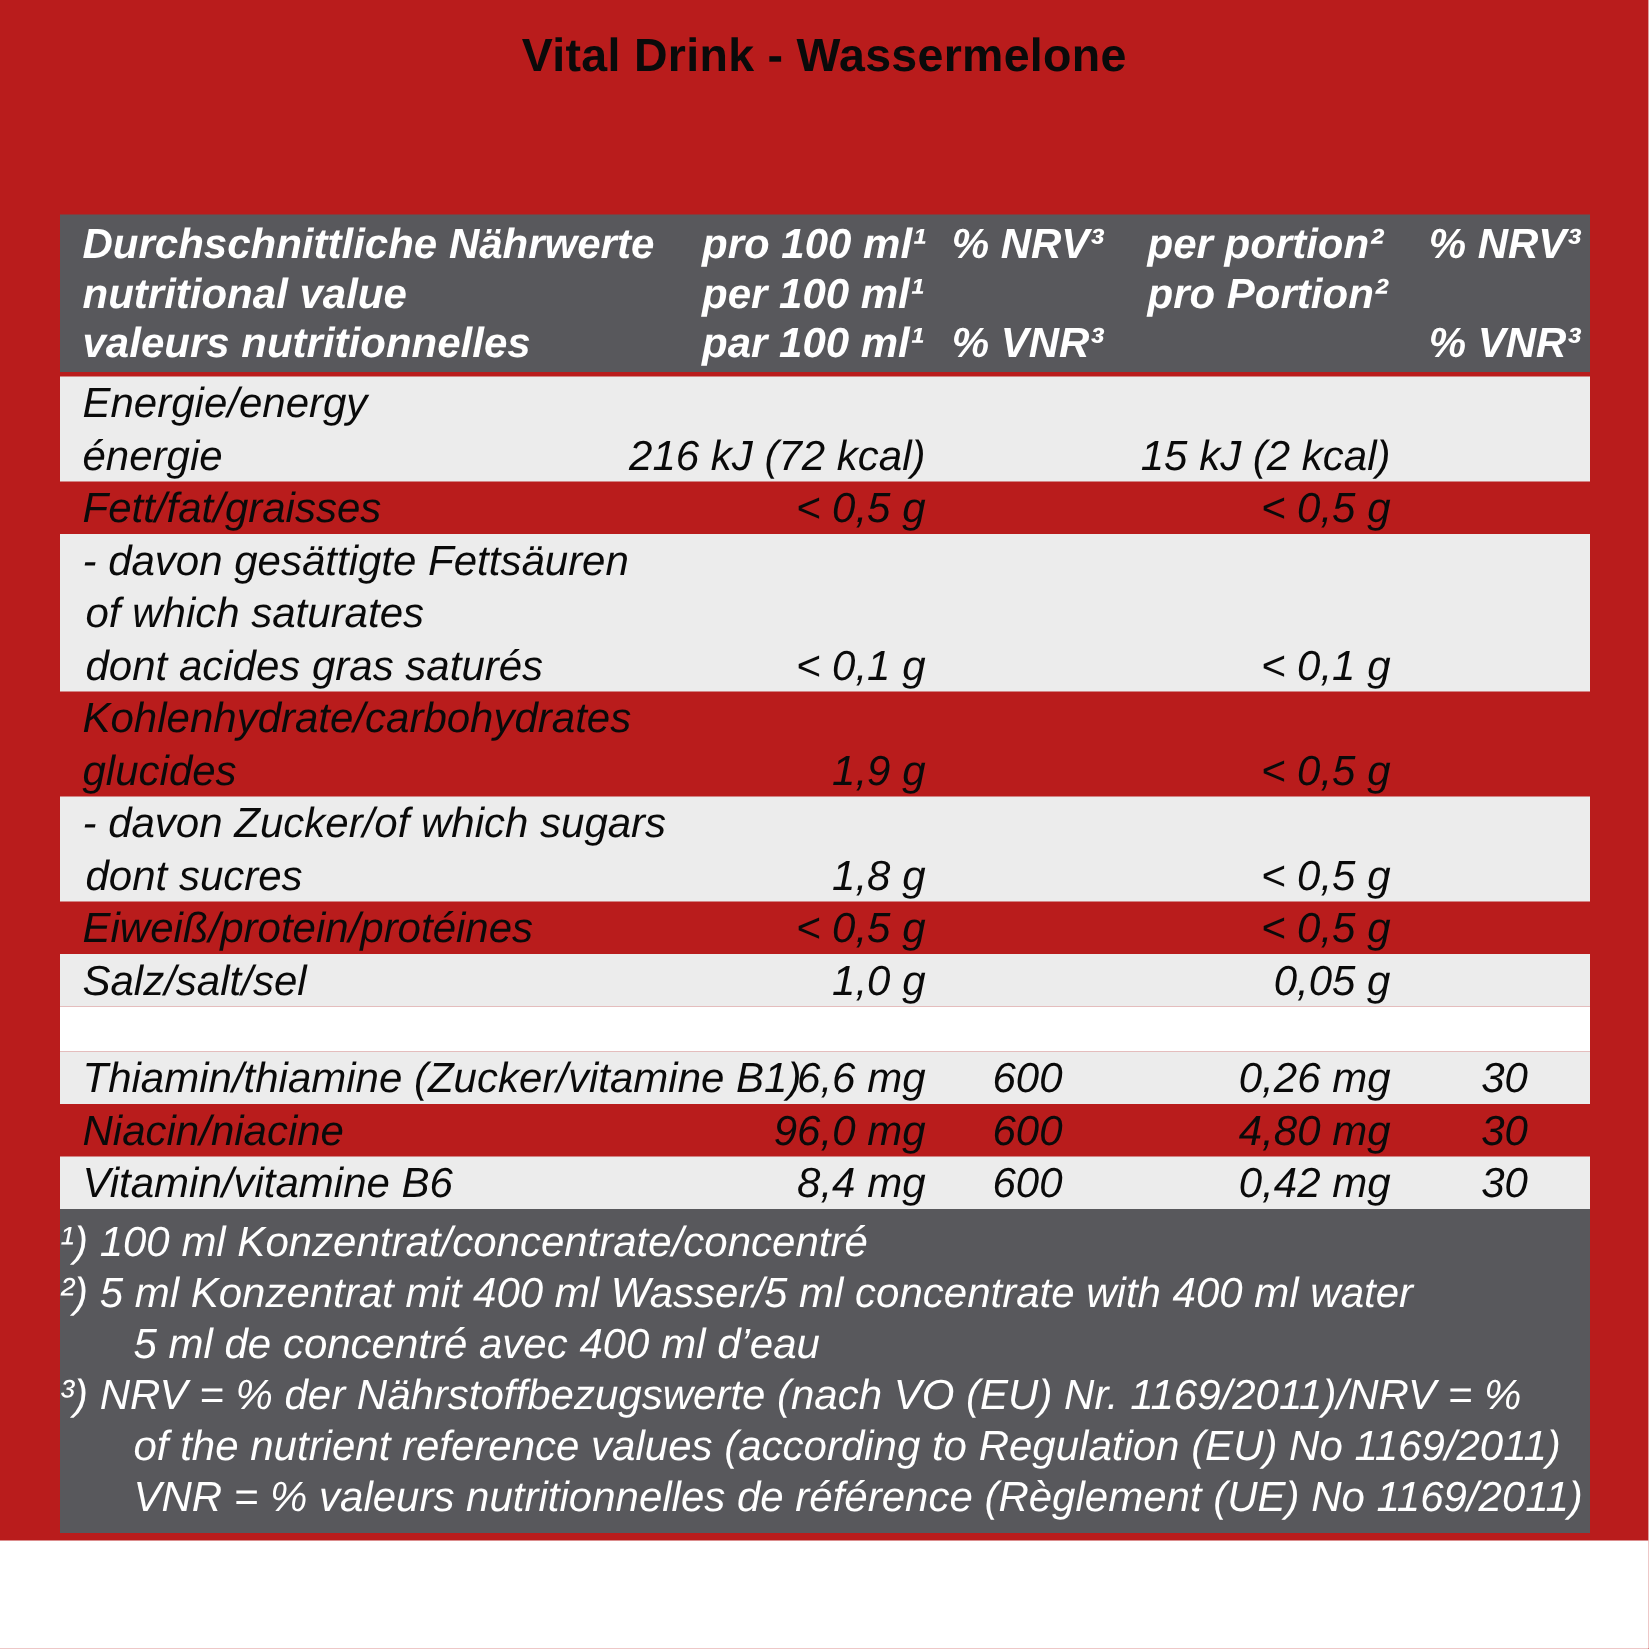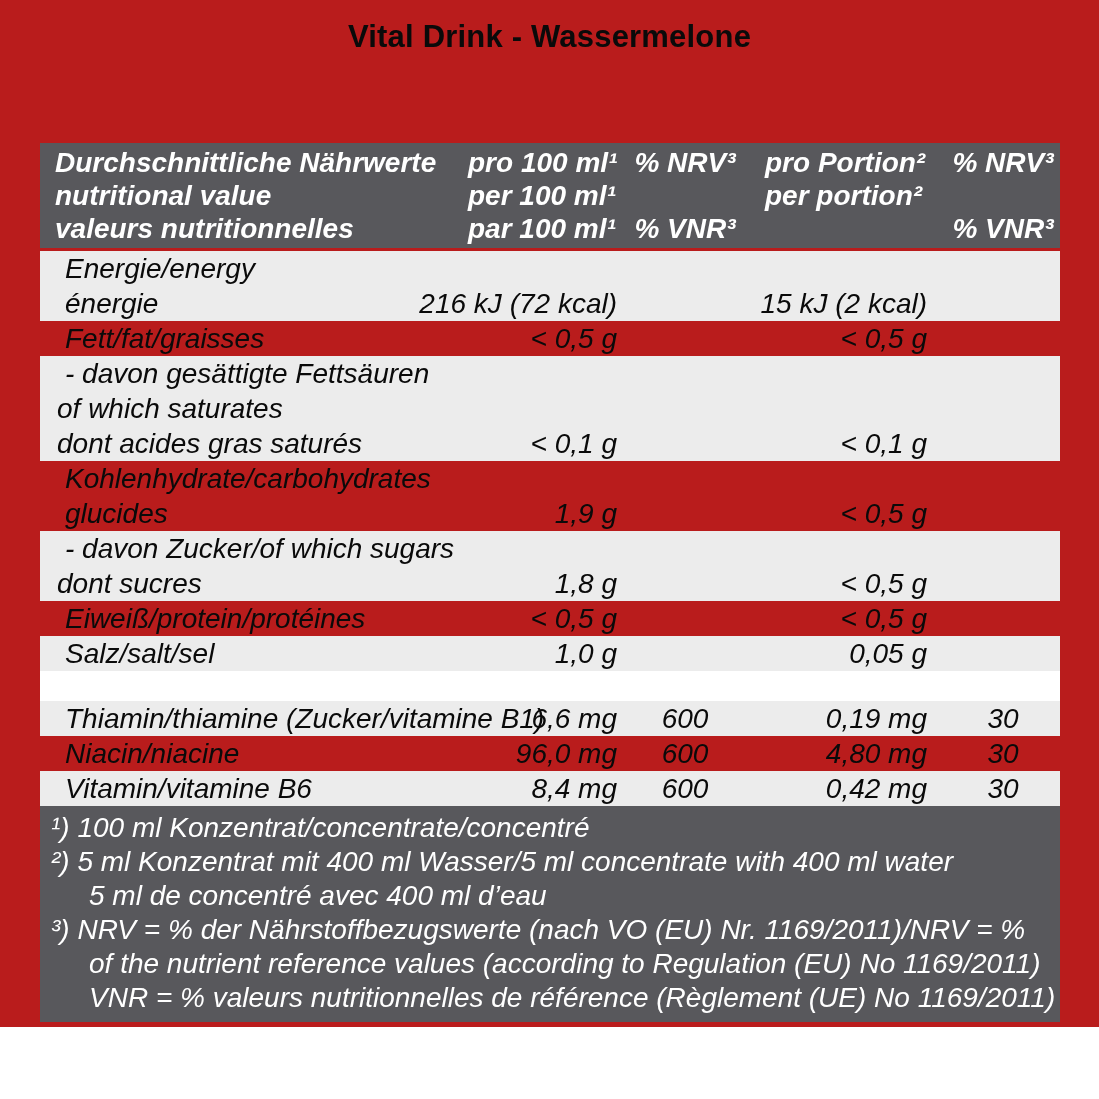--- a/index.html
+++ b/index.html
@@ -16,32 +16,32 @@
   .hc > div{height:33px;}
   .hc1{left:15px;}
   .hc2{left:428px;}
   .hc3{left:583px;width:124px;text-align:center;}
   .hc4{left:725px;}
   .hc5{left:906px;width:114px;text-align:center;}
 
   
   .row{position:relative;line-height:35px;}
   .row.shade{background:#ececec;}
-  .ln{padding-left:25px;white-space:nowrap;}
+  .ln{padding-left:15px;white-space:nowrap;}
   .ln.ind{padding-left:17px;}
   .v{position:absolute;bottom:0;line-height:35px;white-space:nowrap;}
   .v2{right:443px;}
   .v3{left:583px;width:124px;text-align:center;}
   .v4{right:133px;}
   .v5{left:906px;width:114px;text-align:center;}
   .spacer{height:30px;background:#ffffff;}
 
   
   .tfoot{background:#58585c;color:#ffffff;padding:5px 0 7px 0;line-height:34px;}
-  .fn{padding-left:11px;white-space:nowrap;}
+  .fn{white-space:nowrap;}
   .fn.ind{padding-left:49px;}
 </style>
 </head>
 <body>
 
 <div class="page">
 
   <div class="title">Vital Drink - Wassermelone</div>
 
   <div class="ntable">
@@ -56,22 +56,22 @@
         <div>pro 100 ml¹</div>
         <div>per 100 ml¹</div>
         <div>par 100 ml¹</div>
       </div>
       <div class="hc hc3">
         <div>% NRV³</div>
         <div></div>
         <div>% VNR³</div>
       </div>
       <div class="hc hc4">
+        <div>per portion²</div>
         <div>pro Portion²</div>
-        <div>per portion²</div>
       </div>
       <div class="hc hc5">
         <div>% NRV³</div>
         <div></div>
         <div>% VNR³</div>
       </div>
     </div>
 
     <div class="row shade">
       <div class="ln">Energie/energy</div>
@@ -119,21 +119,21 @@
       <span class="v v2">1,0 g</span>
       <span class="v v4">0,05 g</span>
     </div>
 
     <div class="spacer"></div>
 
     <div class="row shade">
       <div class="ln">Thiamin/thiamine (Zucker/vitamine B1)</div>
       <span class="v v2">6,6 mg</span>
       <span class="v v3">600</span>
-      <span class="v v4">0,19 mg</span>
+      <span class="v v4">0,26 mg</span>
       <span class="v v5">30</span>
     </div>
 
     <div class="row">
       <div class="ln">Niacin/niacine</div>
       <span class="v v2">96,0 mg</span>
       <span class="v v3">600</span>
       <span class="v v4">4,80 mg</span>
       <span class="v v5">30</span>
     </div>

